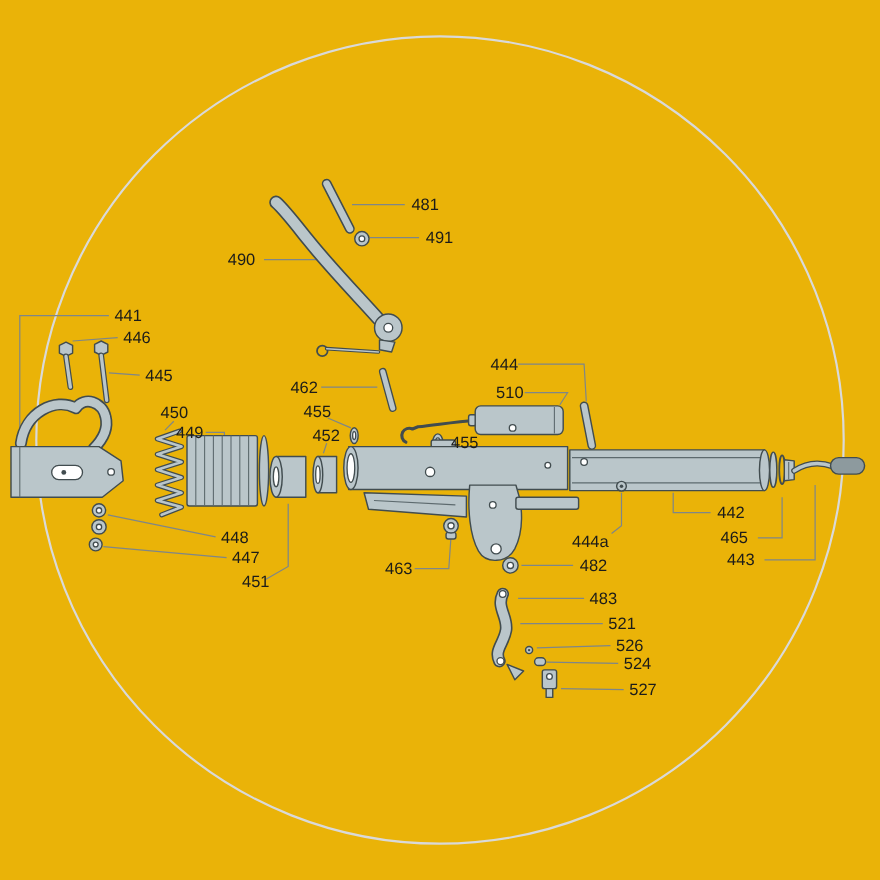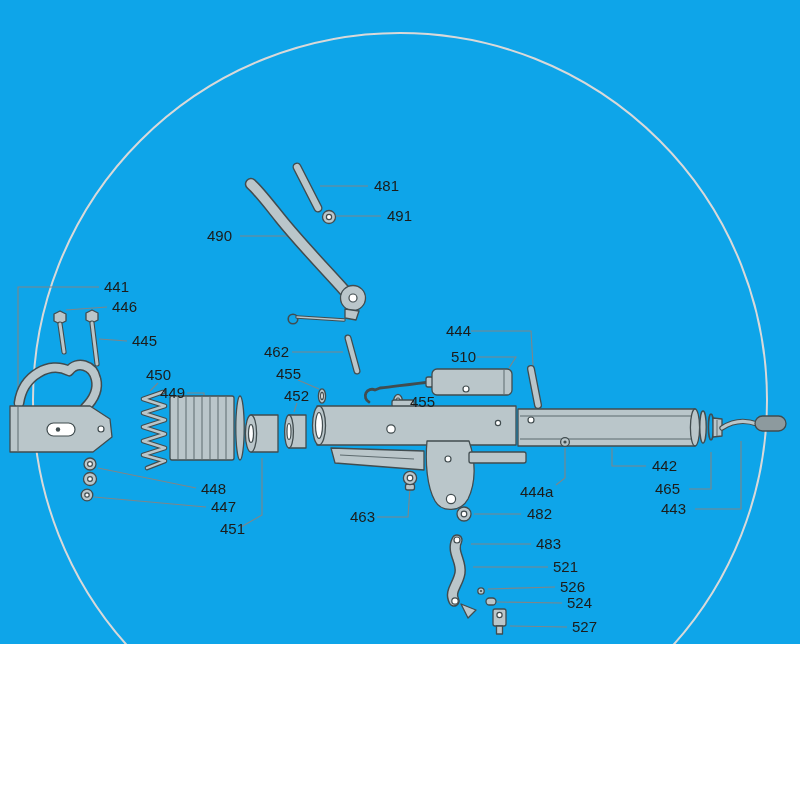--- a/index.html
+++ b/index.html
@@ -1,16 +1,16 @@
 <!DOCTYPE html>
 <html><head>
 <meta charset="utf-8">
 <style>
   html,body{margin:0;padding:0;background:#ffffff;}
-  .stage{width:800px;height:644px;position:relative;background:#0ea5e9;overflow:hidden;}
+  .stage{width:800px;height:800px;position:relative;background:#eab308;overflow:hidden;}
   svg{display:block;}
   .wm{stroke:#d9d9d9;stroke-width:2;fill:none;}
   .part{fill:#bac6ca;stroke:#414c4f;stroke-width:1.3;stroke-linejoin:round;}
   .hole{fill:#ffffff;stroke:#414c4f;stroke-width:1.2;}
   .dot{fill:#414c4f;}
   .detail{stroke:#5d6a6e;stroke-width:1;fill:none;}
   .clip{stroke:#414c4f;stroke-width:1.6;fill:none;}
   .sd{stroke:#414c4f;fill:none;stroke-linecap:round;stroke-linejoin:round;}
   .sl{stroke:#bac6ca;fill:none;stroke-linecap:round;stroke-linejoin:round;}
   .leader{stroke:#7e8689;stroke-width:1.1;fill:none;}

